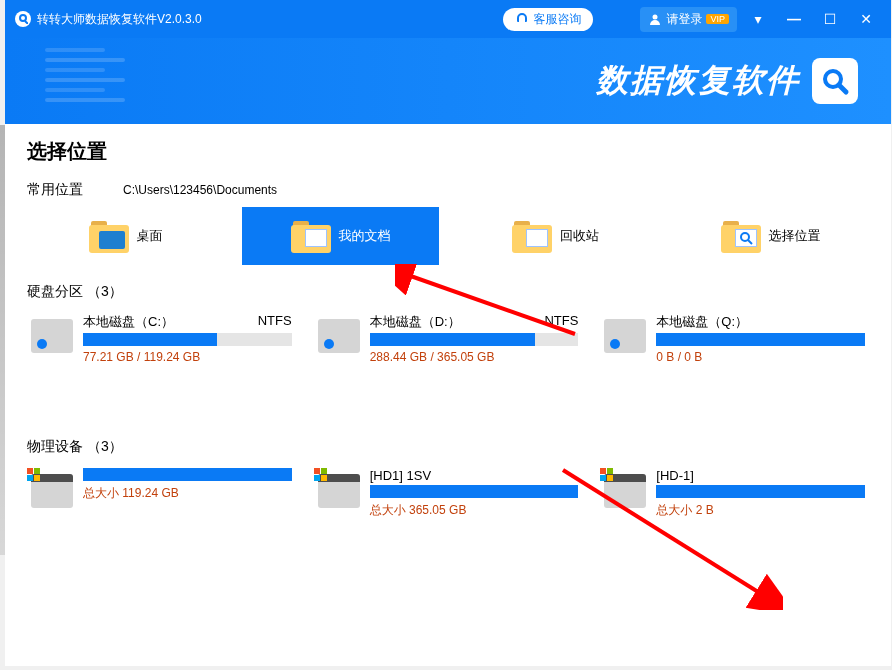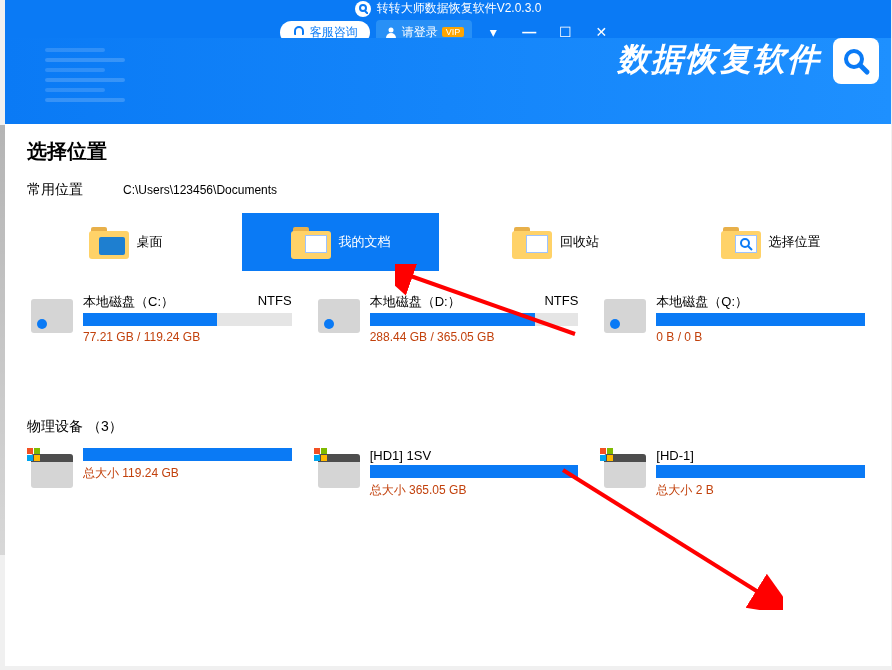--- a/index.html
+++ b/index.html
@@ -1,34 +1,34 @@
 <!DOCTYPE html>
 <html><head>
 <meta charset="utf-8">
 <style>
 * { margin: 0; padding: 0; box-sizing: border-box; font-family: "Microsoft YaHei", sans-serif; }
 body { width: 892px; height: 670px; background: #f0f0f0; overflow: hidden; position: relative; }
 .window { width: 886px; height: 666px; margin-left: 5px; margin-top: 0; background: #fff; position: relative; }
-.titlebar { height: 38px; background: #0a7af5; display: flex; align-items: center; padding: 0 10px; color: #fff; font-size: 12px; flex-direction: column; }
+.titlebar { height: 38px; background: #0a7af5; display: flex; align-items: center; padding: 0 10px; color: #fff; font-size: 12px; }
 .titlebar-left { display: flex; align-items: center; gap: 6px; flex: 1; }
 .titlebar-logo { width: 16px; height: 16px; background: #fff; border-radius: 50%; display: flex; align-items: center; justify-content: center; }
 .titlebar-right { display: flex; align-items: center; gap: 6px; }
 .cs-btn { background: #fff; color: #0a7af5; border-radius: 14px; padding: 3px 12px; display: flex; align-items: center; gap: 4px; font-size: 12px; cursor: pointer; }
-.login-btn { background: #2890f6; color: #fff; border-radius: 4px; padding: 4px 8px; display: flex; align-items: center; gap: 4px; font-size: 12px; cursor: pointer; }
+.login-btn { background: #2890f6; color: #fff; border-radius: 4px; padding: 4px 8px; display: flex; align-items: center; gap: 4px; font-size: 12px; cursor: pointer; margin-left: 41px; }
 .vip-badge { background: #ffa500; color: #fff; font-size: 9px; padding: 0 4px; border-radius: 2px; }
 .win-ctrl { width: 30px; height: 30px; display: flex; align-items: center; justify-content: center; color: #fff; cursor: pointer; font-size: 14px; }
-.banner { height: 86px; background: linear-gradient(90deg, #0a7af5, #1e90ff); position: relative; display: flex; justify-content: flex-end; padding-right: 12px; overflow: hidden; }
+.banner { height: 86px; background: linear-gradient(90deg, #0a7af5, #1e90ff); position: relative; display: flex; align-items: center; justify-content: flex-end; padding-right: 33px; overflow: hidden; }
 .banner-lines { position: absolute; left: 40px; top: 10px; }
 .banner-lines .bl { width: 60px; height: 4px; background: rgba(255,255,255,0.15); margin-bottom: 6px; border-radius: 2px; }
 .banner-lines .bl2 { width: 80px; height: 4px; background: rgba(255,255,255,0.18); margin-bottom: 6px; border-radius: 2px; }
 .banner-title { color: #fff; font-size: 32px; font-style: italic; font-weight: bold; margin-right: 12px; letter-spacing: 2px; }
 .banner-icon { width: 46px; height: 46px; background: #fff; border-radius: 8px; display: flex; align-items: center; justify-content: center; }
 .content { padding: 14px 22px; }
 .sec-title { font-size: 20px; font-weight: bold; margin-bottom: 16px; }
-.sec-sub { display: flex; align-items: center; gap: 40px; font-size: 13px; margin-bottom: 14px; }
+.sec-sub { display: flex; align-items: center; gap: 40px; font-size: 13px; margin-bottom: 8px; }
 .sec-sub-label { font-size: 14px; }
 .loc-row { display: flex; gap: 18px; margin-bottom: 18px; }
 .loc-item { flex: 1; display: flex; align-items: center; justify-content: center; gap: 8px; padding: 12px 0; cursor: pointer; font-size: 13px; }
 .loc-item.selected { background: #0a7af5; color: #fff; }
 .loc-folder { width: 40px; height: 34px; position: relative; }
 .folder-base { width: 40px; height: 28px; background: #ffd268; border-radius: 3px; position: absolute; bottom: 0; }
 .folder-tab { width: 16px; height: 8px; background: #e8b04a; position: absolute; top: 2px; left: 2px; border-radius: 2px 2px 0 0; }
 .folder-inner { position: absolute; width: 22px; height: 18px; background: #fff; left: 14px; top: 10px; border: 1px solid #9dc3ff; }
 .folder-inner.desktop { background: #1e7fd0; border: none; border-radius: 2px; width: 26px; height: 18px; left: 10px; top: 12px; }
 .folder-inner.mag { display: flex; align-items: center; justify-content: center; }
@@ -151,20 +151,21 @@
               <svg width="14" height="14" viewBox="0 0 14 14">
                 <circle cx="6" cy="6" r="4" fill="none" stroke="#0a7af5" stroke-width="2"></circle>
                 <line x1="9" y1="9" x2="13" y2="13" stroke="#0a7af5" stroke-width="2"></line>
               </svg>
             </div>
           </div>
         <span>选择位置</span>
       </div>
     </div>
 
+    <div class="sec-header">硬盘分区 （3）</div>
     <div class="disk-row">
       <div class="disk-item">
         <div class="hdd-icon"></div>
         <div class="disk-text">
           <div class="disk-label">
               <span>本地磁盘（C:）</span>
               <span>NTFS</span>
             </div>
           <div class="progress-bar">
               <div class="progress-fill" style="width:64%"></div>

